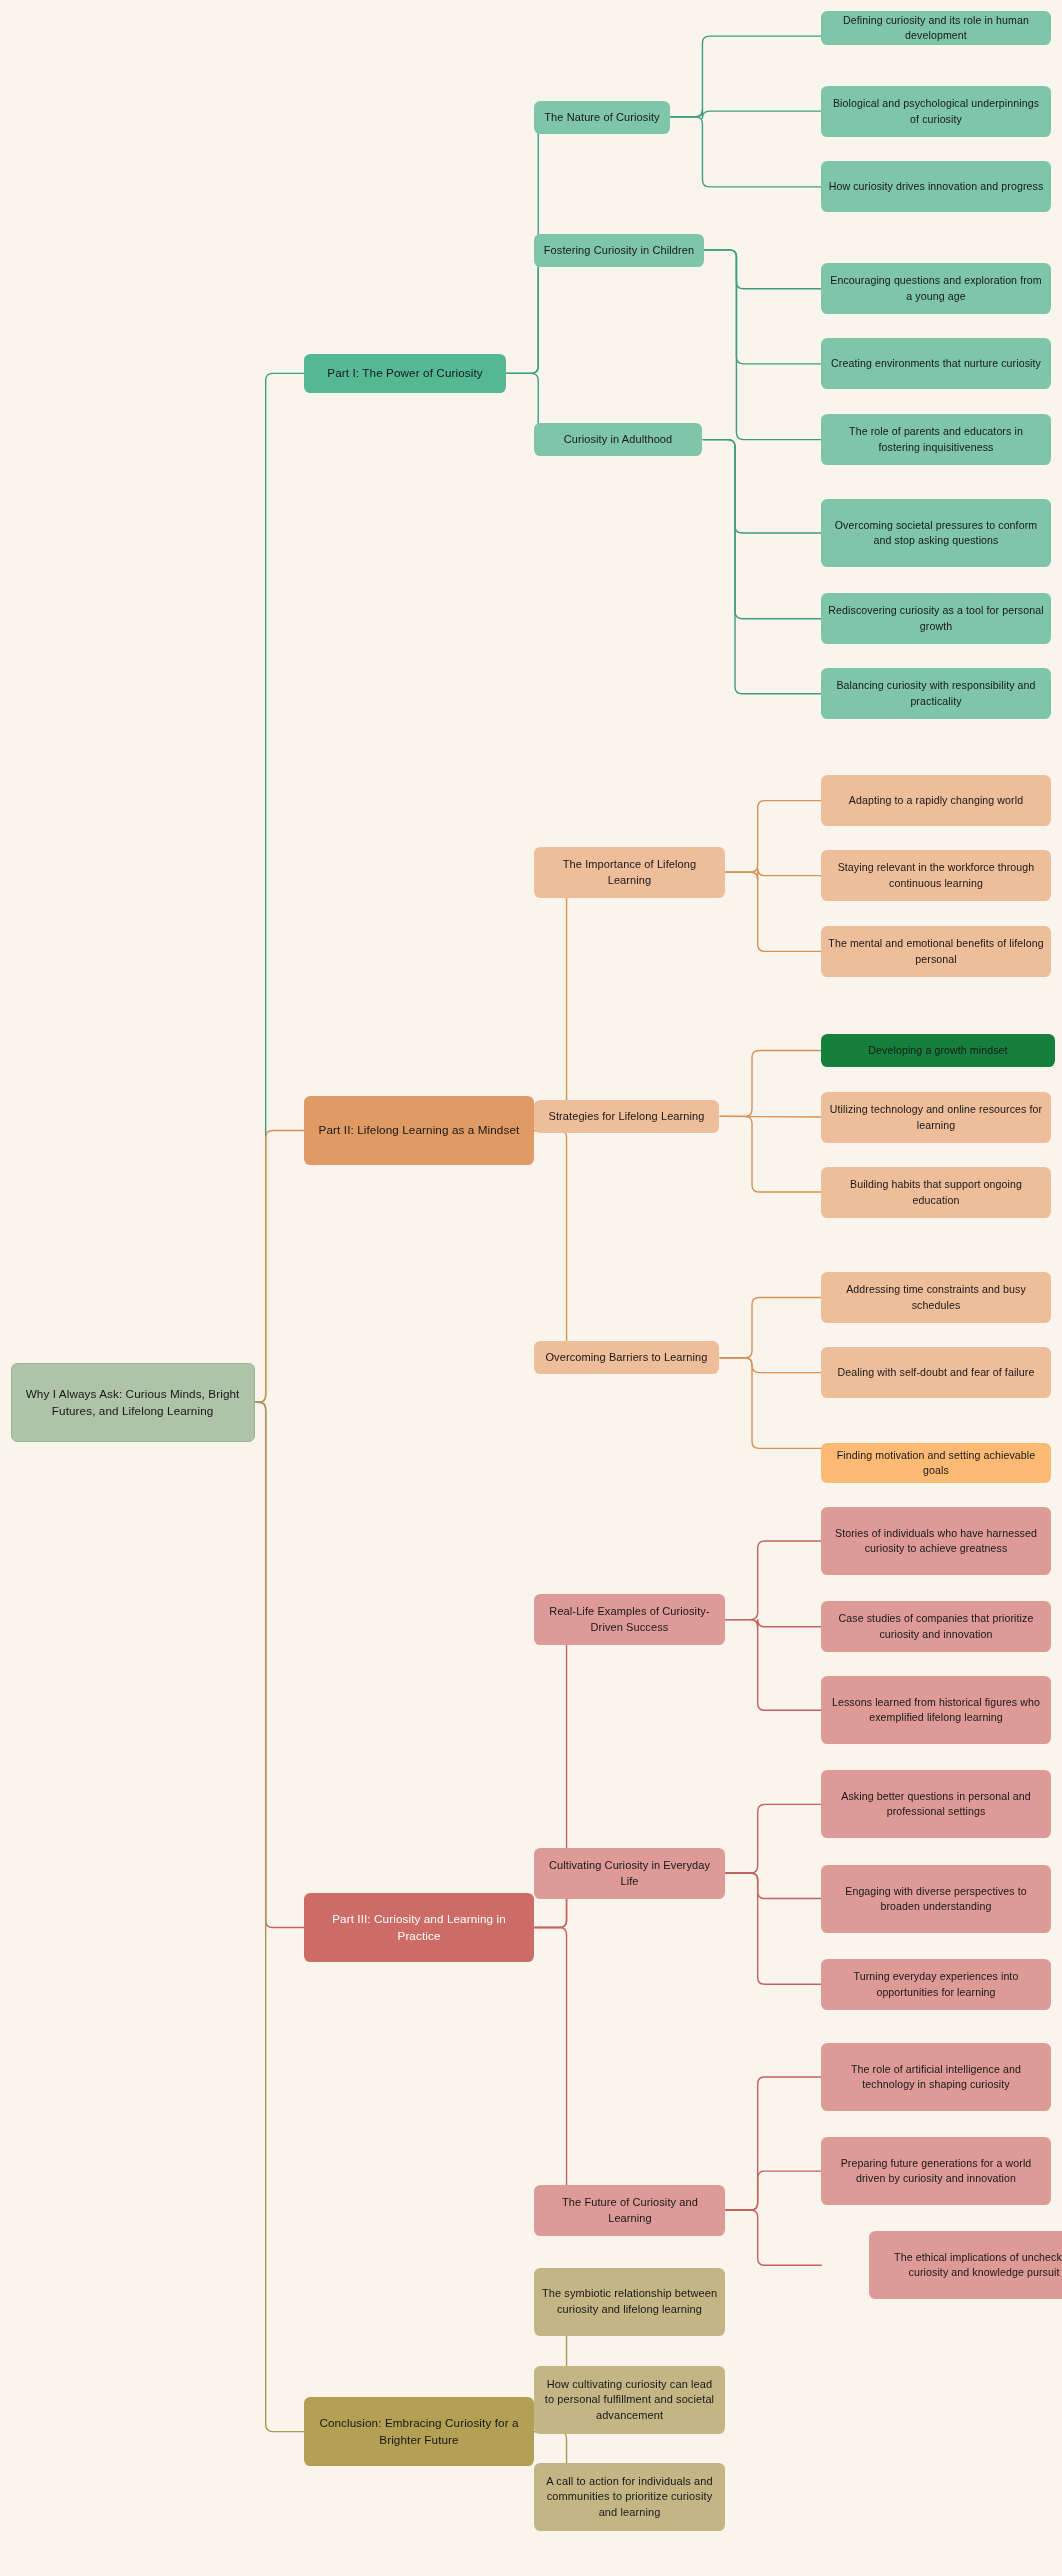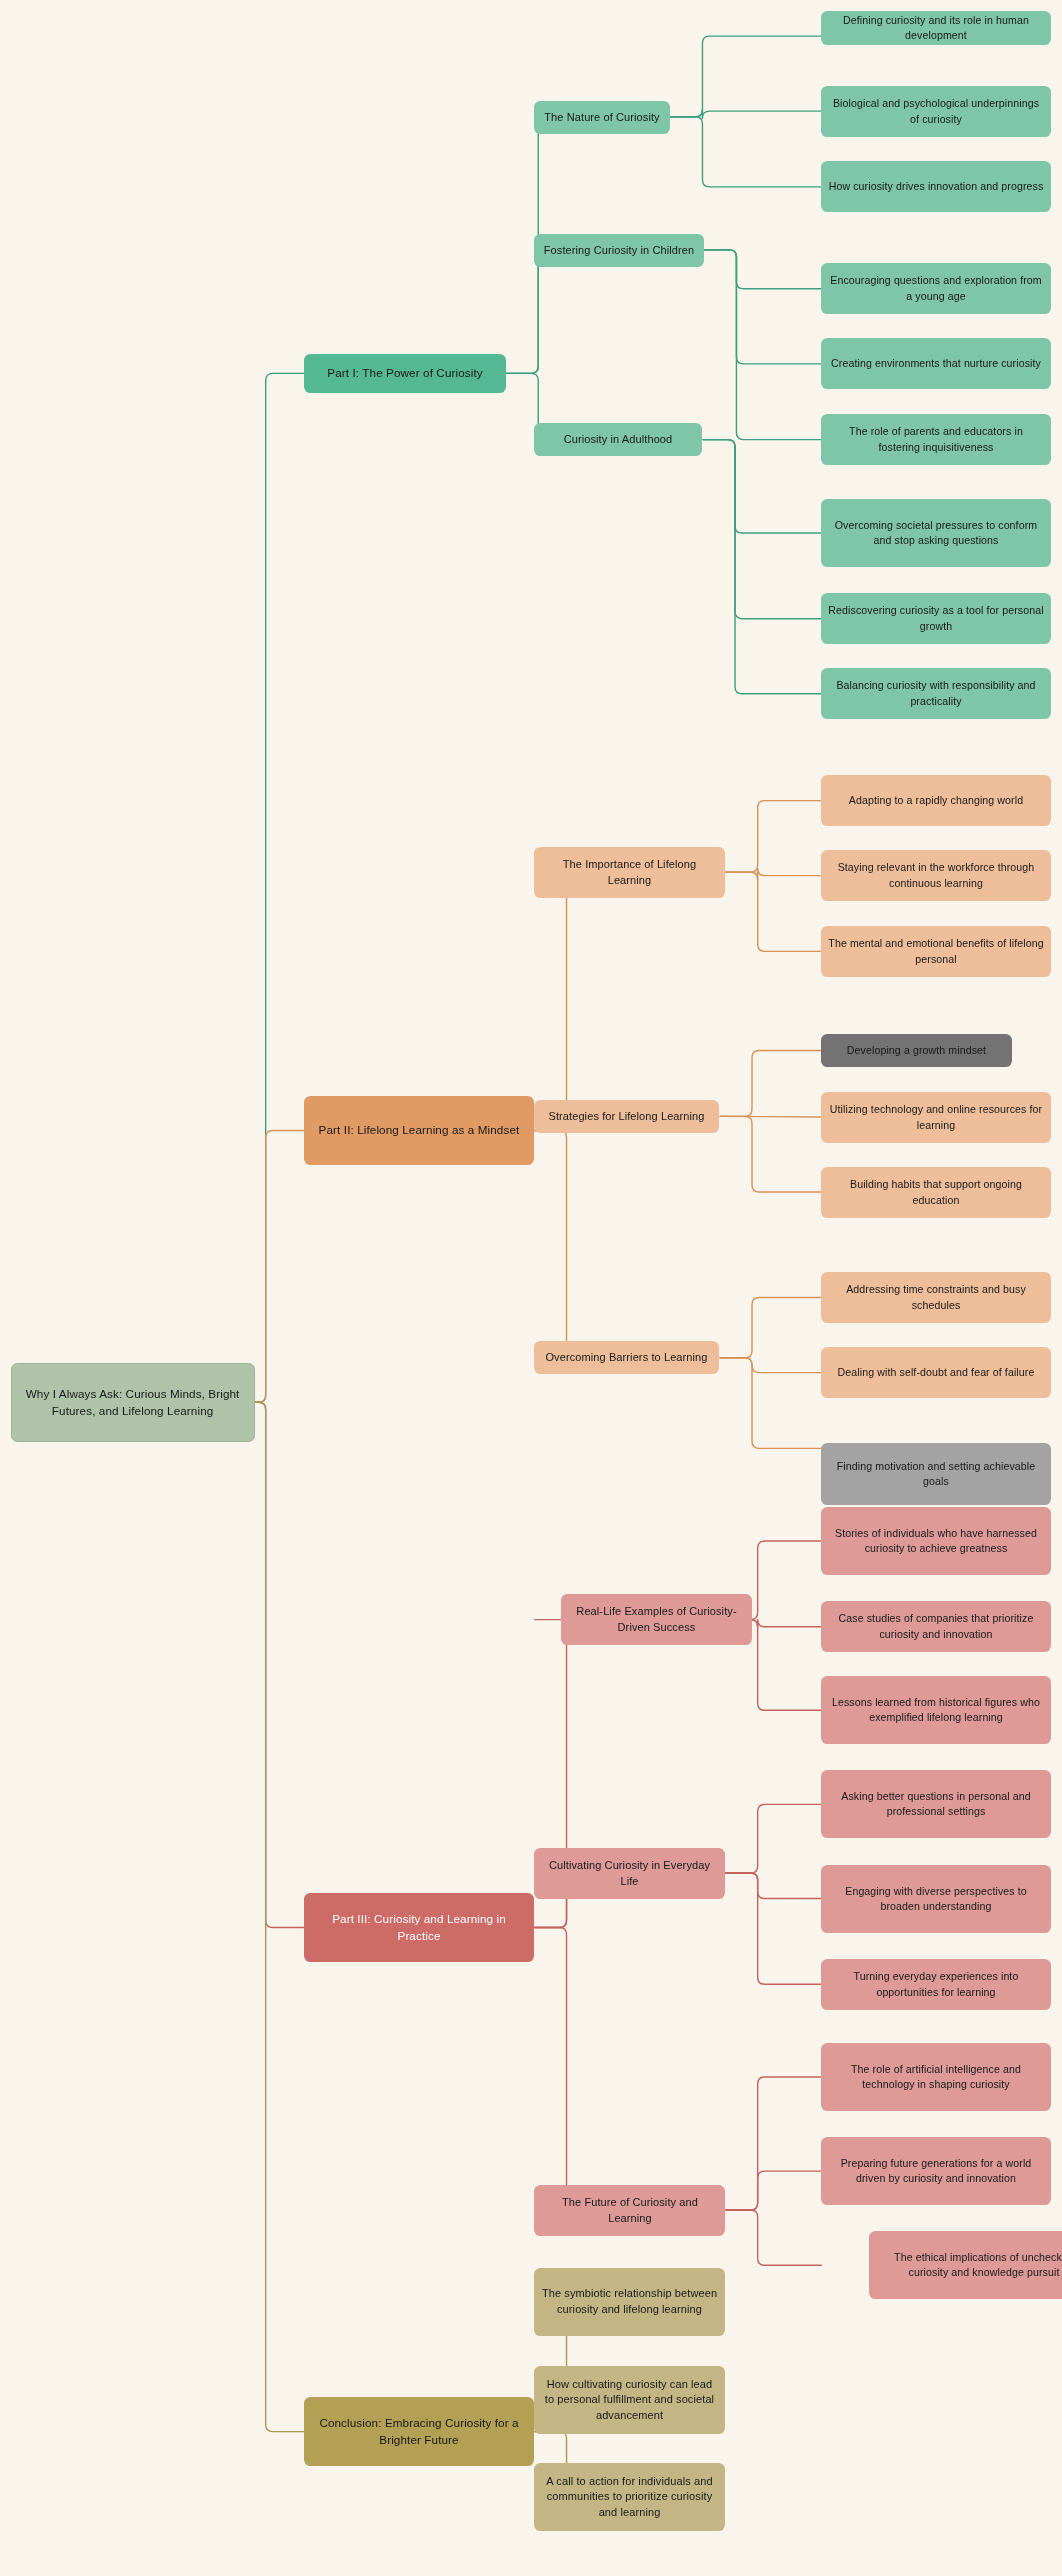--- a/index.html
+++ b/index.html
@@ -136,45 +136,45 @@
     </div>
     <div class="node lvl3" style="left: 821px; top: 850px; width: 230px; height: 51px; background: rgb(238, 189, 153);">
       <span class="t">Staying relevant in the workforce through continuous learning</span>
     </div>
     <div class="node lvl3" style="left: 821px; top: 926px; width: 230px; height: 51px; background: rgb(238, 189, 153);">
       <span class="t">The mental and emotional benefits of lifelong personal</span>
     </div>
     <div class="node lvl2" style="left: 534px; top: 1100px; width: 185px; height: 33px; background: rgb(238, 189, 153);">
       <span class="t">Strategies for Lifelong Learning</span>
     </div>
-    <div class="node lvl3" style="left: 821px; top: 1034px; width: 191px; height: 33px; background: #737373;">
+    <div class="node lvl3" style="left: 821px; top: 1034px; width: 234px; height: 33px; background: #15803d;">
       <span class="t">Developing a growth mindset</span>
     </div>
     <div class="node lvl3" style="left: 821px; top: 1092px; width: 230px; height: 51px; background: rgb(238, 189, 153);">
       <span class="t">Utilizing technology and online resources for learning</span>
     </div>
     <div class="node lvl3" style="left: 821px; top: 1167px; width: 230px; height: 51px; background: rgb(238, 189, 153);">
       <span class="t">Building habits that support ongoing education</span>
     </div>
     <div class="node lvl2" style="left: 534px; top: 1341px; width: 185px; height: 33px; background: rgb(238, 189, 153);">
       <span class="t">Overcoming Barriers to Learning</span>
     </div>
     <div class="node lvl3" style="left: 821px; top: 1272px; width: 230px; height: 51px; background: rgb(238, 189, 153);">
       <span class="t">Addressing time constraints and busy schedules</span>
     </div>
     <div class="node lvl3" style="left: 821px; top: 1347px; width: 230px; height: 51px; background: rgb(238, 189, 153);">
       <span class="t">Dealing with self-doubt and fear of failure</span>
     </div>
-    <div class="node lvl3" style="left: 821px; top: 1443px; width: 230px; height: 62px; background: #a3a3a3;">
+    <div class="node lvl3" style="left: 821px; top: 1443px; width: 230px; height: 40px; background: #fdba74;">
       <span class="t">Finding motivation and setting achievable goals</span>
     </div>
     <div class="node lvl1 white-text" style="left: 304px; top: 1893px; width: 230px; height: 69px; background: rgb(205, 107, 102);">
       <span class="t">Part III: Curiosity and Learning in Practice</span>
     </div>
-    <div class="node lvl2" style="left: 561px; top: 1594px; width: 191px; height: 51px; background: rgb(221, 154, 150);">
+    <div class="node lvl2" style="left: 534px; top: 1594px; width: 191px; height: 51px; background: rgb(221, 154, 150);">
       <span class="t">Real-Life Examples of Curiosity-Driven Success</span>
     </div>
     <div class="node lvl3" style="left: 821px; top: 1507px; width: 230px; height: 68px; background: rgb(221, 154, 150);">
       <span class="t">Stories of individuals who have harnessed curiosity to achieve greatness</span>
     </div>
     <div class="node lvl3" style="left: 821px; top: 1601px; width: 230px; height: 51px; background: rgb(221, 154, 150);">
       <span class="t">Case studies of companies that prioritize curiosity and innovation</span>
     </div>
     <div class="node lvl3" style="left: 821px; top: 1676px; width: 230px; height: 68px; background: rgb(221, 154, 150);">
       <span class="t">Lessons learned from historical figures who exemplified lifelong learning</span>

